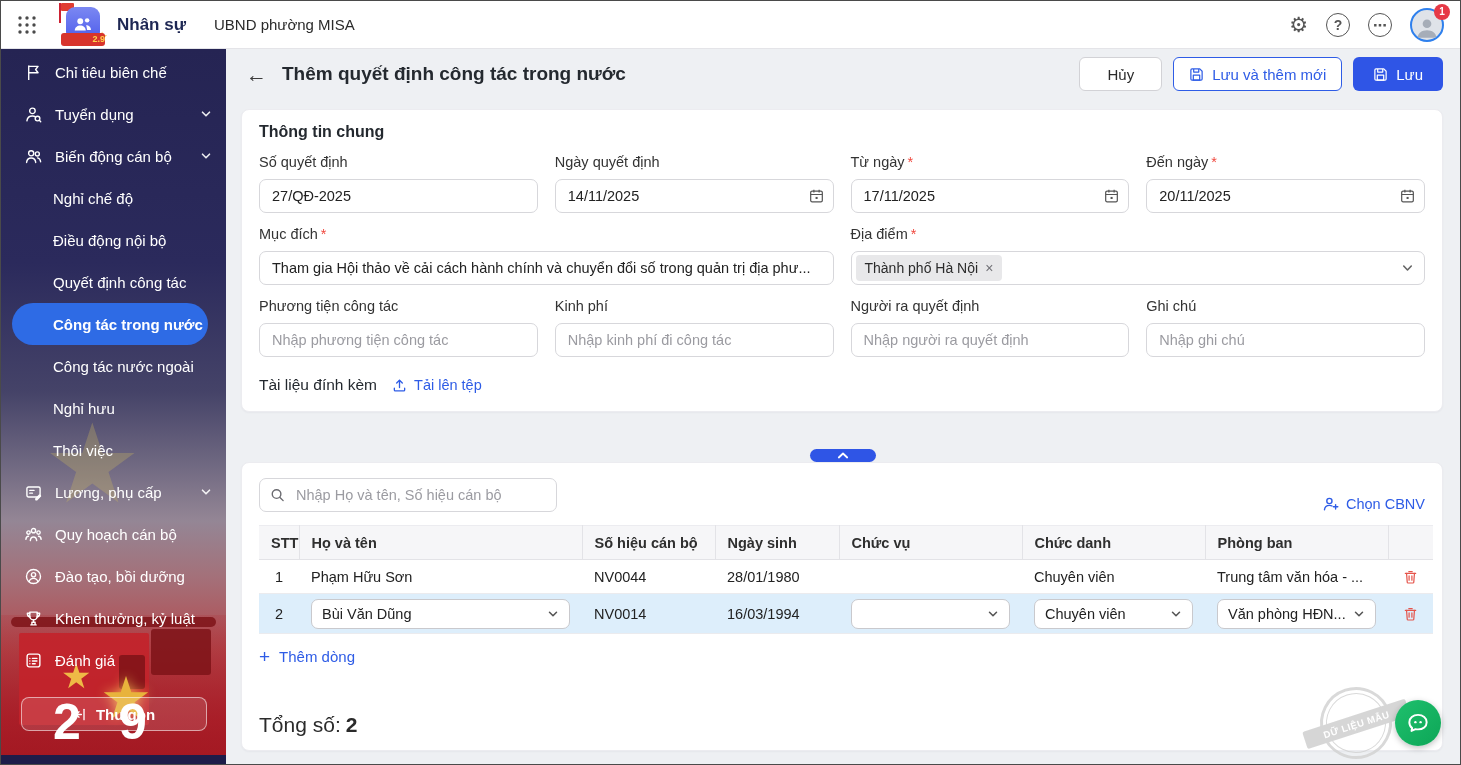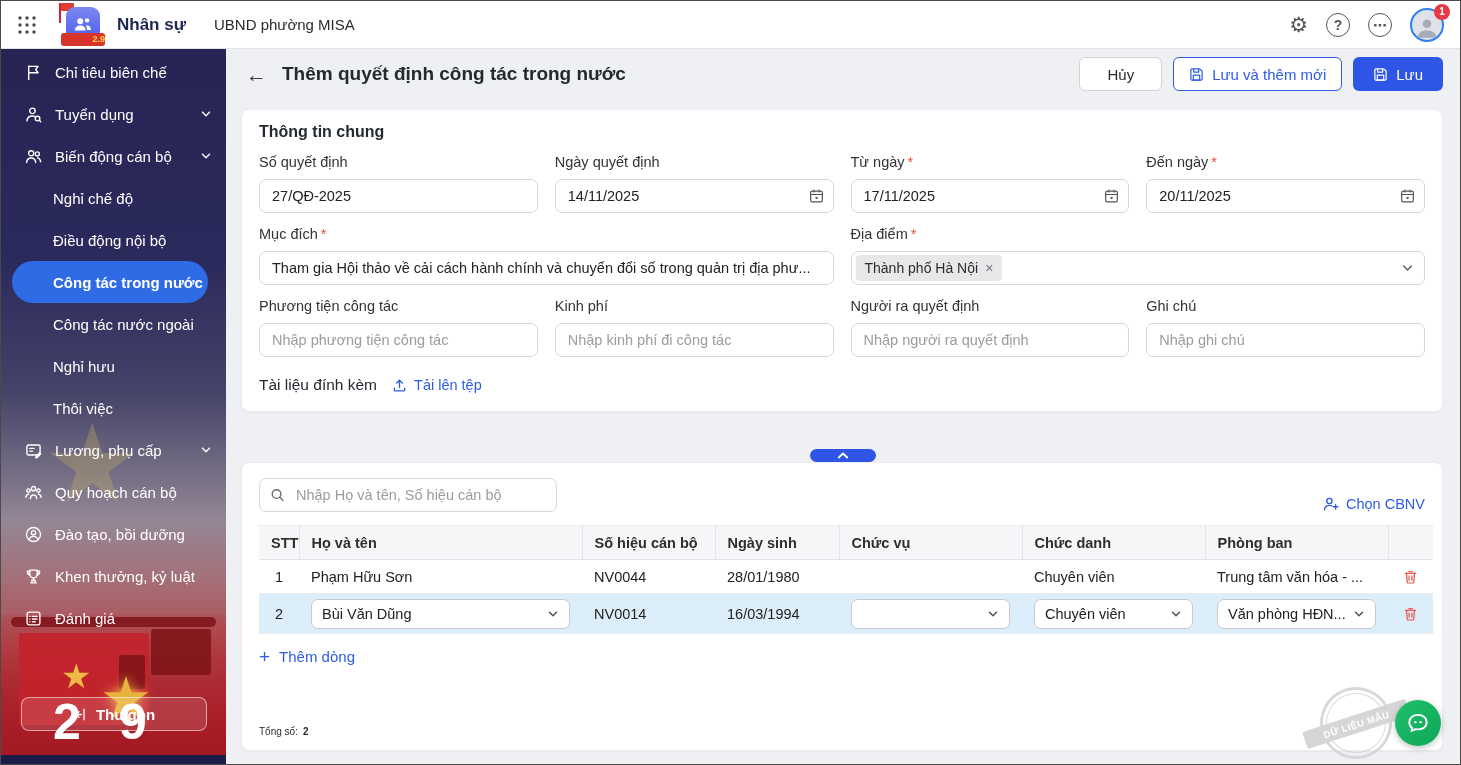--- a/index.html
+++ b/index.html
@@ -108,21 +108,21 @@
   .emp-table th { background:#f6f6f8; font-size:14.5px; font-weight:bold; color:#2f2f2f; text-align:left;
     height:34px; padding:0 12px; border-bottom:1px solid #e3e3e7; border-top:1px solid #ececf0; border-right:1px solid #e3e3e7; }
   .emp-table th:last-child { border-right:none; }
   .emp-table td { height:34px; padding:0 12px; font-size:14.5px; color:#222; border-bottom:1px solid #ebebee; }
   .row-selected td { background:#ddeefb; height:40px; }
   .cell-select { background:#fff; border:1px solid #c9c9cd; border-radius:7px; height:30px; display:flex;
     align-items:center; justify-content:space-between; padding:0 10px; font-size:14.5px; color:#222; cursor:pointer; }
   .trash-btn { display:flex; align-items:center; justify-content:center; cursor:pointer; }
   .add-row { margin-top:13px; display:flex; align-items:center; gap:9px; color:#2e5ce6; font-size:15px; cursor:pointer; }
   .add-row .plus { font-size:19px; line-height:1; }
-  .total-line { position:absolute; left:17px; bottom:13px; font-size:10px; color:#2b2b2b; }
+  .total-line { position:absolute; left:17px; bottom:13px; font-size:21px; color:#2b2b2b; }
   .total-line b { margin-left:5px; }
 
   .stamp { position:absolute; right:64px; bottom:1px; width:80px; height:80px; z-index:9; opacity:.85;
     transform:rotate(-18deg); pointer-events:none; }
   .stamp-circle { position:absolute; inset:4px; border:3px solid #d3d3d3; border-radius:50%; }
   .stamp-circle.inner { inset:10px; border-width:1.5px; }
   .stamp-ribbon { position:absolute; left:-14px; right:-14px; top:32px; height:18px; background:#d0d0d0;
     border-radius:2px; color:#fff; font-size:9.5px; font-weight:bold; letter-spacing:.5px;
     display:flex; align-items:center; justify-content:center; }
   .fab { position:absolute; right:19px; bottom:18px; width:46px; height:46px; border-radius:50%; z-index:10;
@@ -227,20 +227,21 @@
             <circle cx="11.6" cy="5.6" r="1.9"></circle>
             <path d="M11.8 9.3c1.7.3 2.7 1.6 2.9 3.6"></path>
           </svg>
         <span class="lbl">Biến động cán bộ</span>
         <svg class="chev" width="12" height="12" viewBox="0 0 12 12" fill="none" stroke="#fff" stroke-width="1.6" stroke-linecap="round" stroke-linejoin="round">
             <path d="M2.5 4.2l3.5 3.6 3.5-3.6"></path>
           </svg>
       </div>
       <div class="sb-sub">Nghỉ chế độ</div>
       <div class="sb-sub">Điều động nội bộ</div>
+      <div class="sb-sub">Quyết định công tác</div>
       <div class="sb-sub active">Công tác trong nước</div>
       <div class="sb-sub">Công tác nước ngoài</div>
       <div class="sb-sub">Nghỉ hưu</div>
       <div class="sb-sub">Thôi việc</div>
       <div class="sb-item">
         <svg width="17" height="17" viewBox="0 0 16 16" fill="none" stroke="#fff" stroke-width="1.3" stroke-linecap="round" stroke-linejoin="round">
             <rect x="1.8" y="2.8" width="12.4" height="9.4" rx="1.5"></rect>
             <path d="M4.5 6h4M4.5 8.6h2.5"></path>
             <path d="M10.2 13.8l3.4-3.4 1 1-3.4 3.4h-1z"></path>
           </svg>

